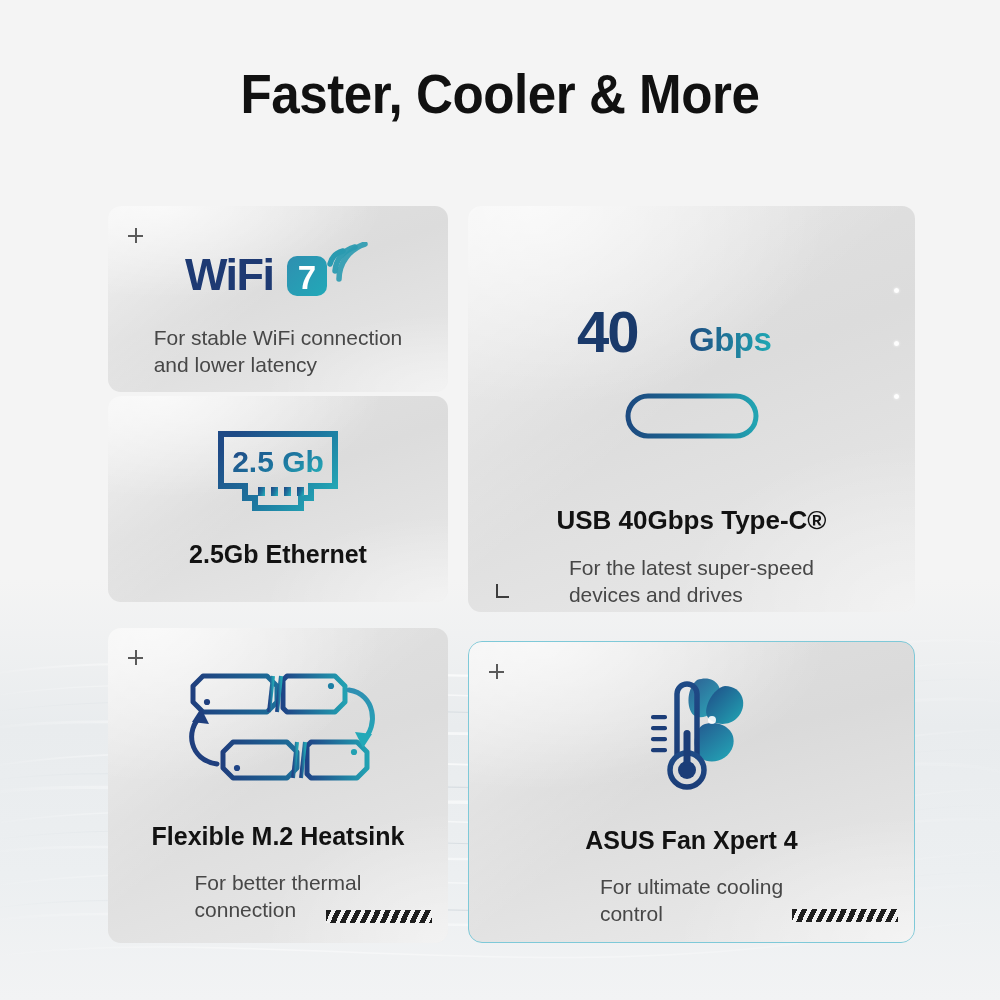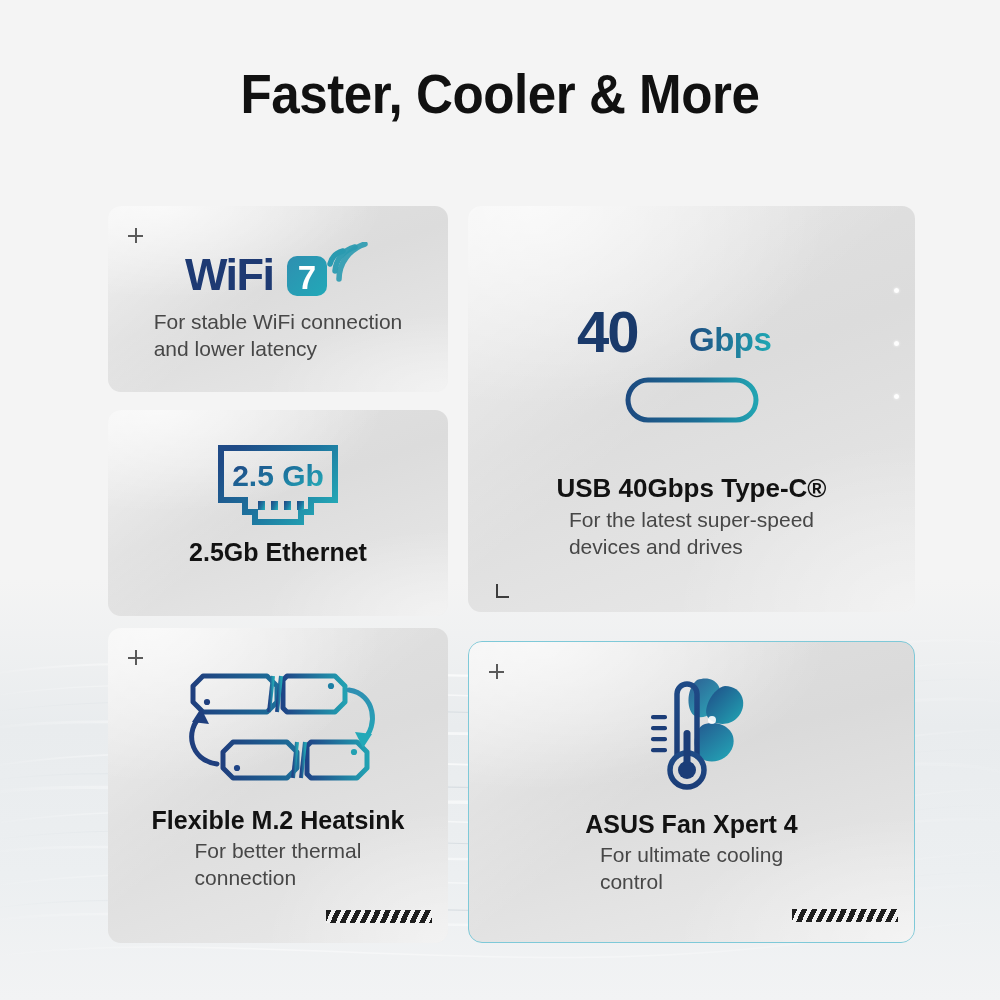--- a/index.html
+++ b/index.html
@@ -43,21 +43,21 @@
       radial-gradient(90% 70% at 100% 100%, rgba(255,255,255,0.45), rgba(255,255,255,0) 60%);
     pointer-events:none;
   }
 
   
   #card-wifi     { left:108px; top:206px;  width:340px; height:186px; }
   
   #card-usb      { left:468px; top:206px;  width:447px; height:406px;
                    border-radius:13px; }
   
-  #card-ethernet { left:108px; top:410px;  width:340px; height:206px; }
+  #card-ethernet { left:108px; top:396px;  width:340px; height:206px; }
   
   #card-heatsink { left:108px; top:628px;  width:340px; height:315px; }
   
   #card-fan      { left:468px; top:641px;  width:447px; height:302px;
                    border-radius:14px;
                    border:1.5px solid #7ec9d8;
                    background:
                      linear-gradient(140deg, rgba(255,255,255,0.5) 0%, rgba(255,255,255,0) 45%),
                      linear-gradient(165deg, #e0e0e0 0%, #dadada 40%, #ebebeb 100%); }
 
@@ -91,20 +91,21 @@
     display:block; width:5px; height:5px; border-radius:50%;
     background:rgba(255,255,255,0.95); margin-bottom:48px;
     box-shadow:0 0 3px rgba(255,255,255,0.9);
   }
 
   
   .card-body {
     position:absolute; left:0; right:0;
     display:flex; flex-direction:column; align-items:center;
     z-index:3;
+    gap:16px;
   }
   .icon-wrap { display:flex; justify-content:center; align-items:center; }
   .c-title {
     font-size:25px; font-weight:700; color:#121212;
     text-align:center; line-height:1.15; white-space:nowrap;
   }
   .c-sub {
     font-size:21px; font-weight:400; color:#474747;
     line-height:1.28; margin-top:3px;
   }

